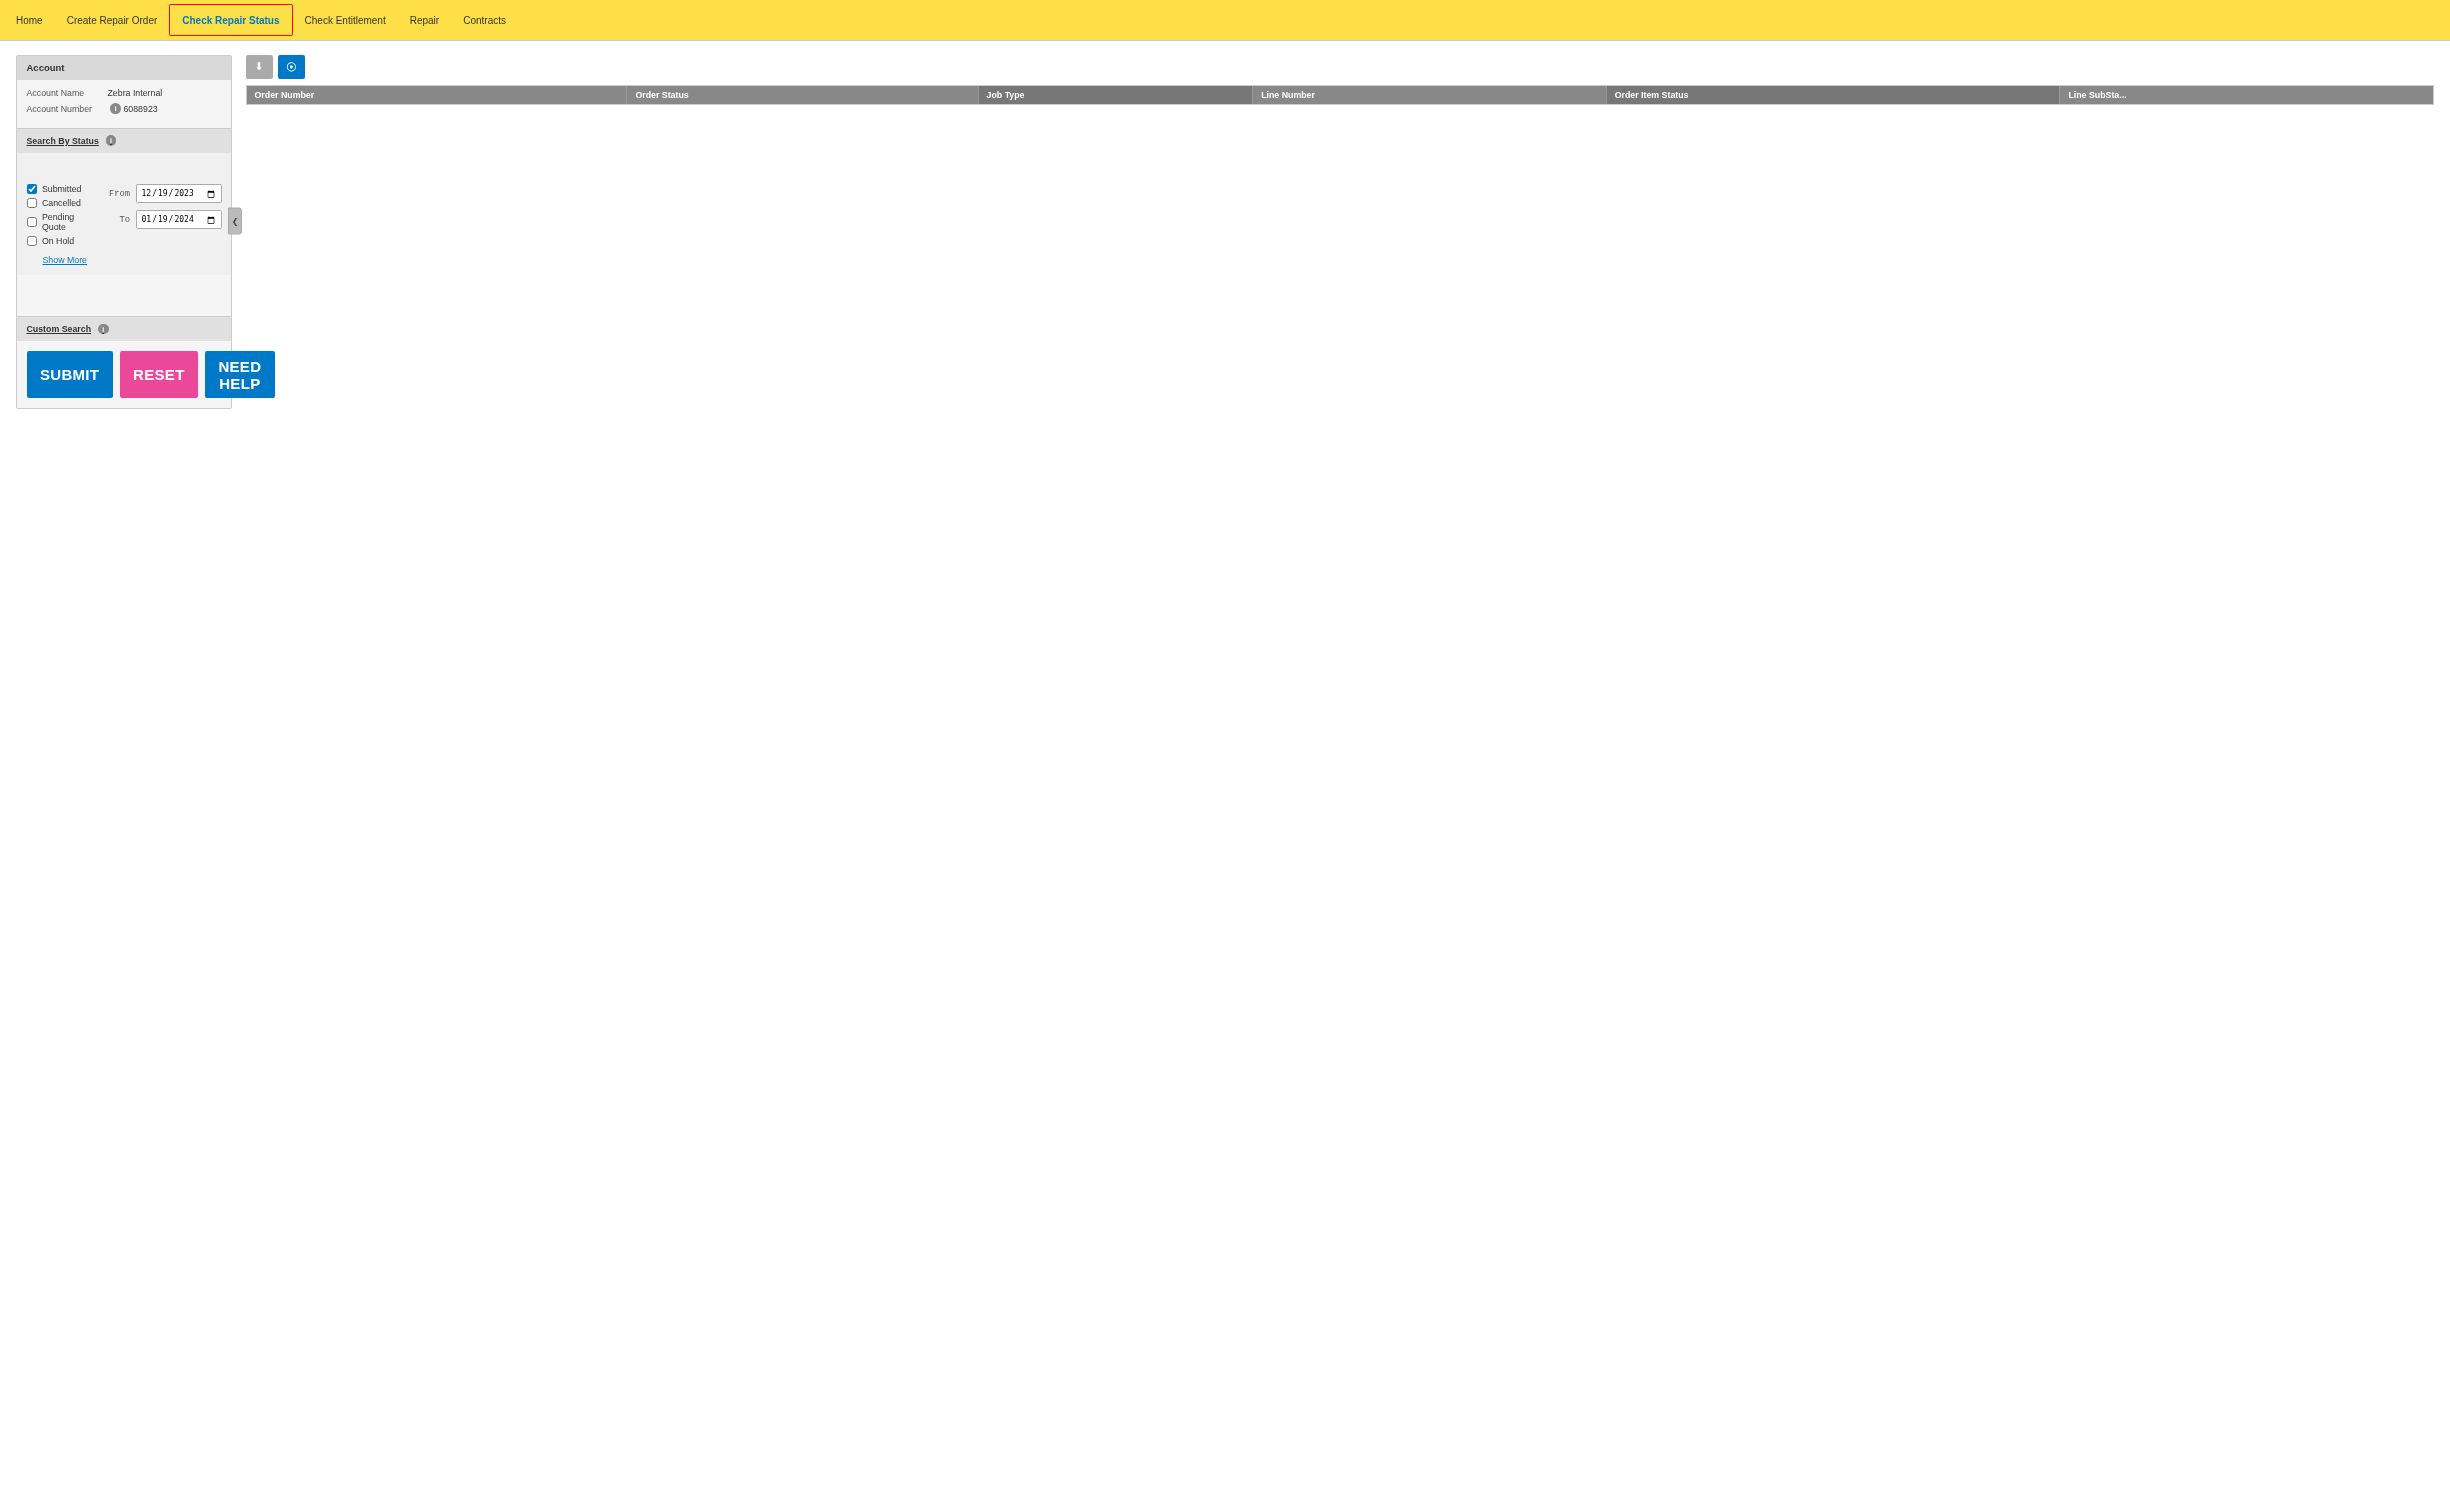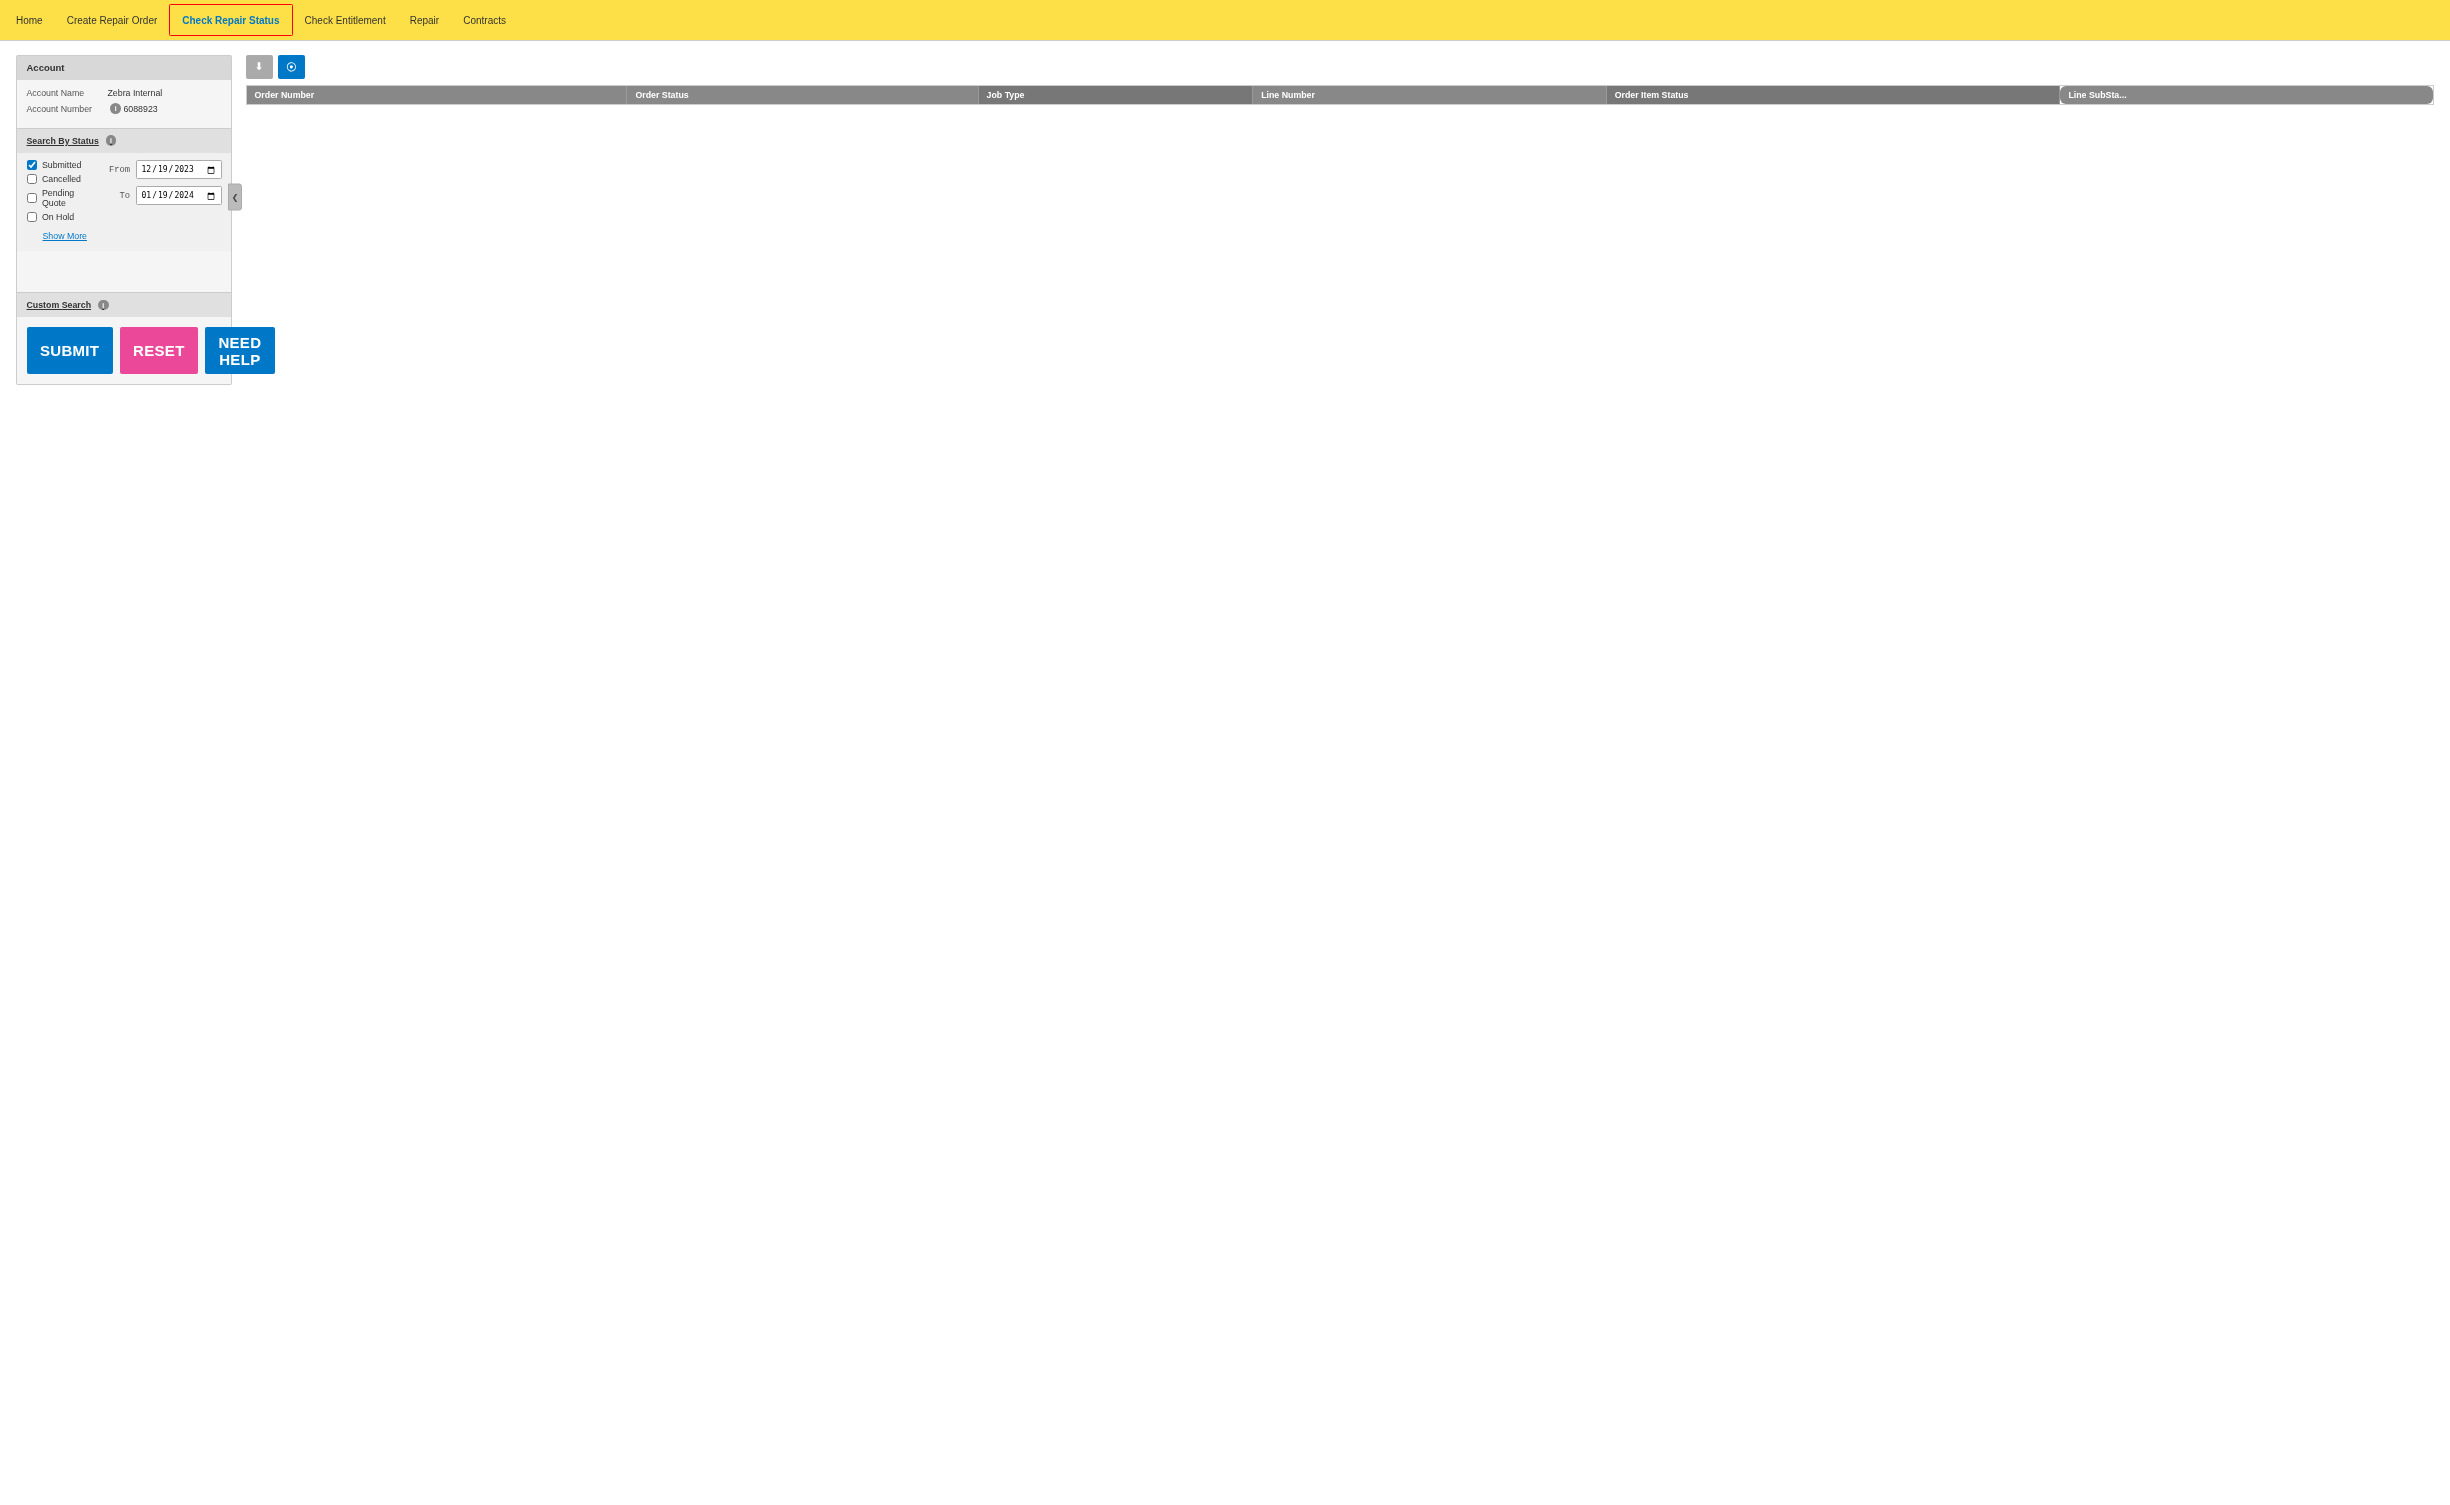--- a/index.html
+++ b/index.html
@@ -269,21 +269,21 @@
     table thead tr th {
       background: #888;
       color: #fff;
       padding: 4px 8px;
       text-align: left;
       font-weight: 600;
       white-space: nowrap;
       border-right: 0.7px solid #999;
     }
 
-    table thead tr th:last-child { border-right: none; border-radius: 6px; }
+    table thead tr th:last-child { border-right: none; }
 
     .left-panel-wrapper {
       position: relative;
     }
 
     .panel-search-area {
       background: #f0f0f0;
       padding: 6.8px 9.5px 9.5px;
     }
 
@@ -291,20 +291,21 @@
       display: flex;
       flex-direction: column;
       gap: 2.7px;
       margin-left: 6.8px;
     }
 
     .checkbox-dates-row {
       display: flex;
       align-items: flex-start;
       gap: 8px;
+      margin-top: 24px;
     }
   </style>
 </head>
 <body>
 
 <div class="top-bar">
   <nav class="nav-items">
     <a class="nav-item">Home</a>
     <a class="nav-item">Create Repair Order</a>
     <a class="nav-item active-box">Check Repair Status</a>

